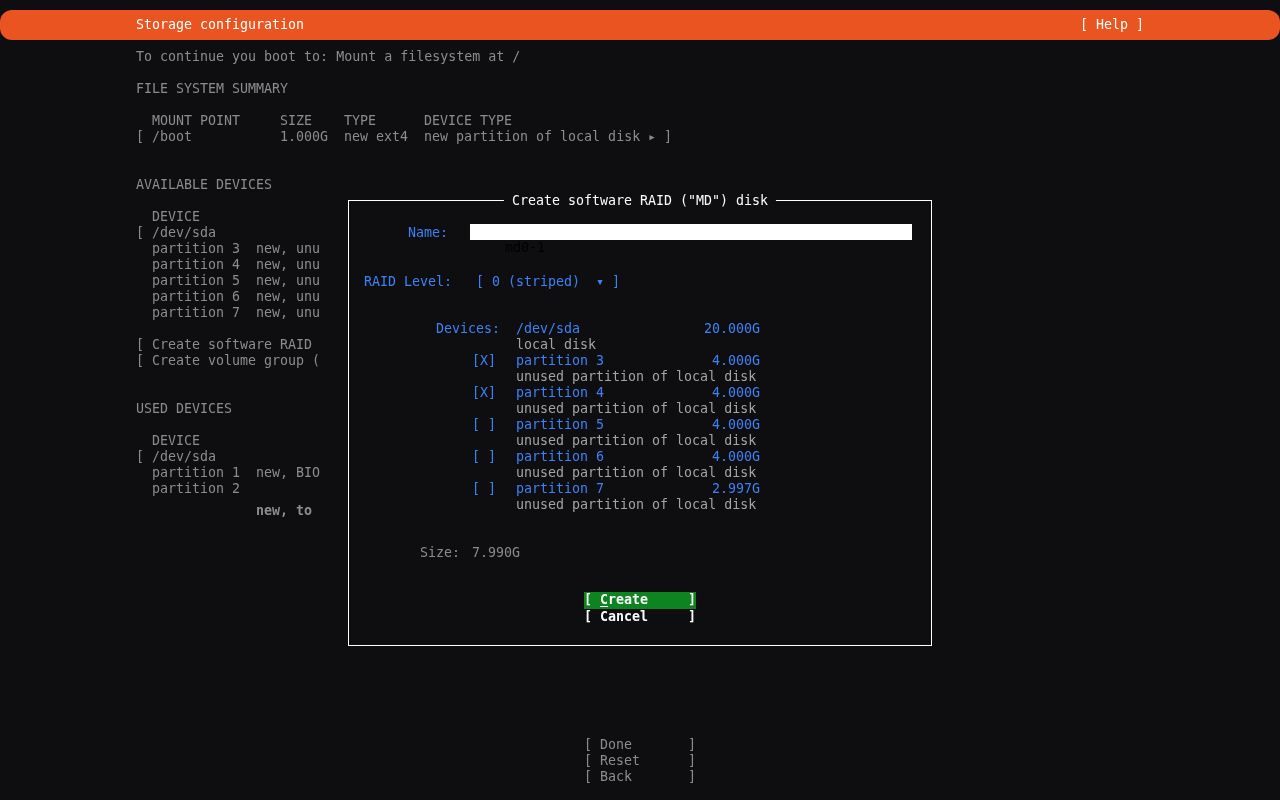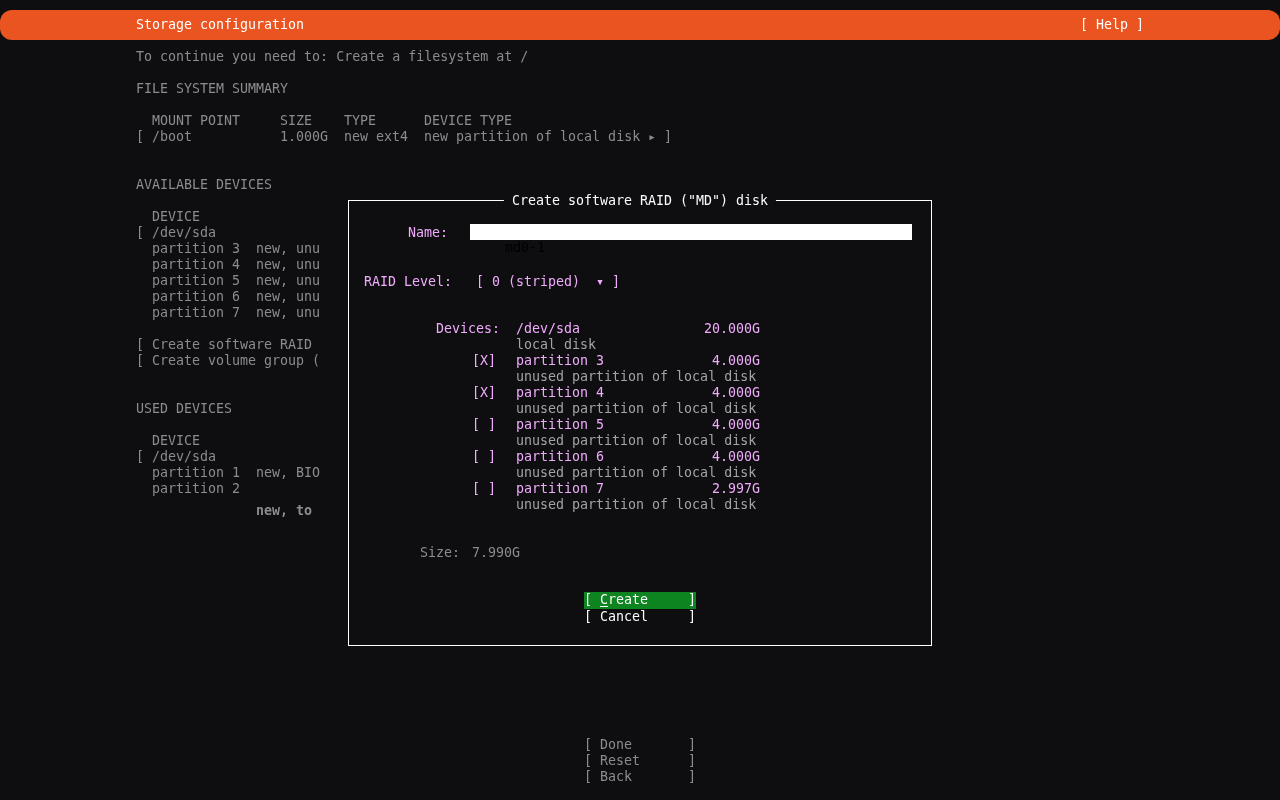--- a/index.html
+++ b/index.html
@@ -7,21 +7,21 @@
   body {
     background:#0e0e10;
     font-family:"DejaVu Sans Mono", monospace;
     font-size:13.3px;
     line-height:16px;
     position:relative;
     overflow:hidden;
   }
   .line { position:absolute; white-space:pre; }
   .dim   { color:#8c8c8c; }
-  .bright{ color:#f0abfc; }
+  .bright{ color:#3b82f6; }
   .minor { color:#a3a3a3; }
 
   .topbar {
     position:absolute; left:0; top:10px; width:1280px; height:30px;
     background:#E95420;
     border-radius:12px;
   }
   .topbar .title { position:absolute; left:136px; top:0; line-height:30px; color:#ffffff; white-space:pre; }
   .topbar .help  { position:absolute; left:1080px; top:0; line-height:30px; color:#ffffff; white-space:pre; cursor:pointer; }
 
@@ -35,36 +35,36 @@
     background:#0e0e10; padding:0 8px; color:#fcfcfc; white-space:pre;
   }
   .name-input {
     position:absolute; left:121px; top:23px; width:442px; height:16px;
     background:#ffffff; color:#000000; white-space:pre; padding-left:3px;
     line-height:16px; cursor:text;
   }
   .size-col { position:absolute; left:251px; width:160px; text-align:right; white-space:pre; }
   .btn {
     position:absolute; left:235px; width:112px; height:16px;
-    white-space:pre; color:#fcfcfc; cursor:pointer;
+    white-space:pre; color:#fcfcfc; cursor:pointer;font-weight:bold;
   }
   .btn-green { background:#0E8420; height:17px; }
   .accel { text-decoration:underline; text-underline-offset:2px; }
   .footer-btn { position:absolute; left:584px; white-space:pre; color:#8c8c8c; cursor:pointer; }
   .clickable { cursor:pointer; }
 </style>
 </head>
 <body>
 
 <div class="topbar">
   <span class="title">Storage configuration</span>
   <span class="help">[ Help ]</span>
 </div>
 
-<span class="line dim" style="left:136px; top:49px;">To continue you need to: Create a filesystem at /</span>
+<span class="line dim" style="left:136px; top:49px;">To continue you boot to: Mount a filesystem at /</span>
 
 <span class="line dim" style="left:136px; top:81px;">FILE SYSTEM SUMMARY</span>
 
 <span class="line dim" style="left:152px; top:113px;">MOUNT POINT</span>
 <span class="line dim" style="left:280px; top:113px;">SIZE</span>
 <span class="line dim" style="left:344px; top:113px;">TYPE</span>
 <span class="line dim" style="left:424px; top:113px;">DEVICE TYPE</span>
 
 <div class="clickable">
   <span class="line dim" style="left:136px; top:129px;">[</span>

